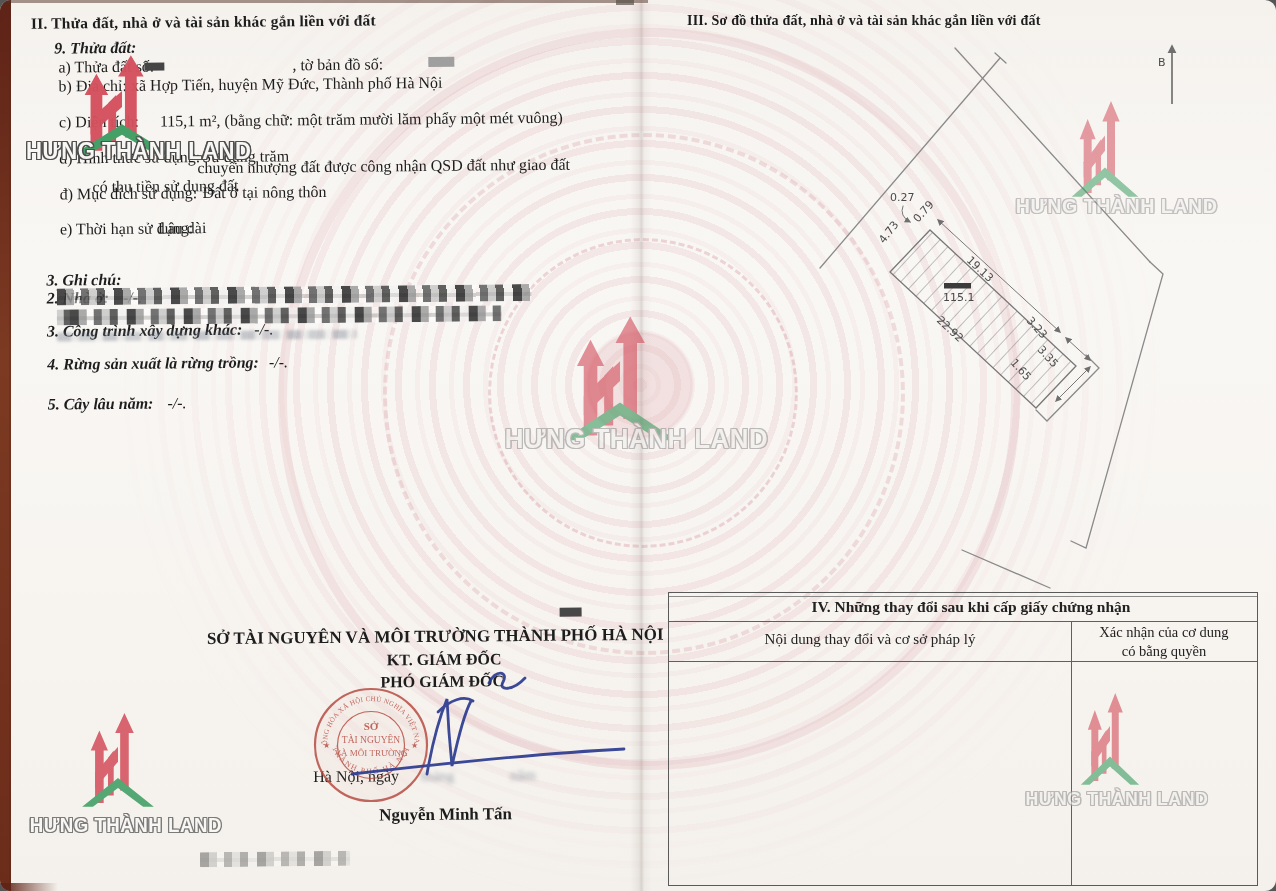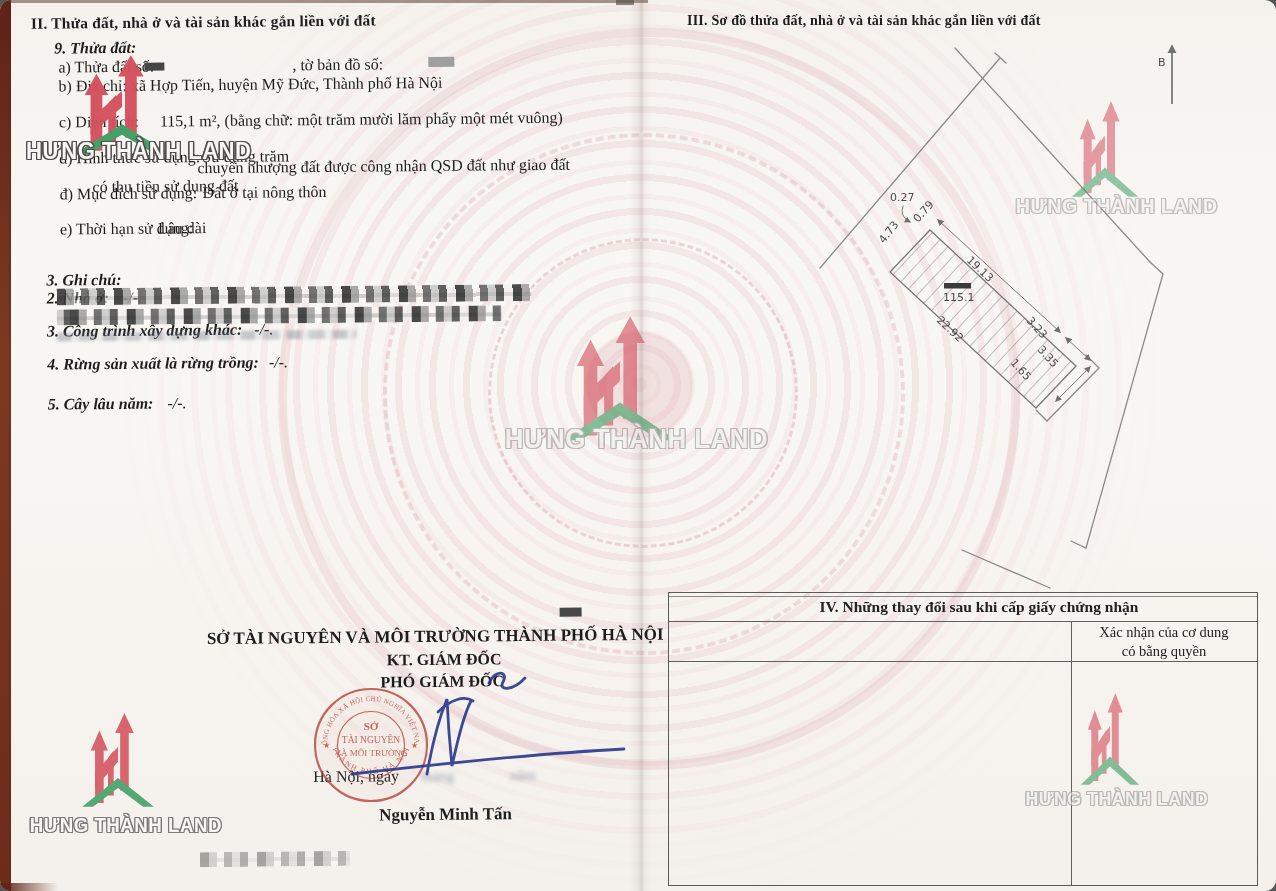--- a/index.html
+++ b/index.html
@@ -42,21 +42,21 @@
   .mosaic.light{opacity:.45;}
   .ghostbar{position:absolute;height:9px;border-radius:2px;filter:blur(1.6px);background:
     repeating-linear-gradient(90deg, rgba(110,120,135,.38) 0 14px, rgba(110,120,135,.12) 14px 22px, rgba(110,120,135,.32) 22px 38px, rgba(110,120,135,.08) 38px 46px);}
   .ghosttxt{filter:blur(2px);opacity:.5;color:#44506e;word-spacing:52px;font-size:15px;}
   
   .tbl{position:absolute;left:668px;top:592px;width:588px;height:292px;border:1.2px solid #5a5a5a;font-size:15px;color:#222;}
   .tbl .inner-top{position:absolute;left:0;top:3px;width:100%;border-top:1px solid #8a8a8a;}
   .tbl .hline1{position:absolute;left:0;top:28px;width:100%;border-top:1px solid #5f5f5f;}
   .tbl .hline2{position:absolute;left:0;top:68px;width:100%;border-top:1px solid #5f5f5f;}
   .tbl .vdiv{position:absolute;left:402px;top:28px;height:calc(100% - 28px);border-left:1px solid #5f5f5f;}
-  .tbl .ttl{position:absolute;left:16px;top:5px;width:100%;text-align:center;font-weight:bold;font-size:15.5px;}
+  .tbl .ttl{position:absolute;left:8px;top:5px;width:100%;text-align:center;font-weight:bold;font-size:15.5px;}
   .tbl .c1h{position:absolute;left:0;top:38px;width:402px;text-align:center;}
   .tbl .c2h{position:absolute;left:402px;top:30px;width:186px;text-align:center;line-height:19px;font-size:14.5px;}
   
   .logo{position:absolute;text-align:center;pointer-events:none;}
   .logo svg{display:block;margin:0 auto;}
   .lt{font-family:"Liberation Sans",sans-serif;font-weight:bold;white-space:nowrap;letter-spacing:.5px;transform:scaleX(.96);transform-origin:center;}
   .ol-dark .lt{color:#faf8f5;text-shadow:-1.4px -1.4px 0 #4b4b4b,1.4px -1.4px 0 #4b4b4b,-1.4px 1.4px 0 #4b4b4b,1.4px 1.4px 0 #4b4b4b,-1.4px 0 0 #4b4b4b,1.4px 0 0 #4b4b4b,0 -1.4px 0 #4b4b4b,0 1.4px 0 #4b4b4b;}
   .ol-mid .lt{color:#faf8f5;text-shadow:-1.2px -1.2px 0 #6b6b6b,1.2px -1.2px 0 #6b6b6b,-1.2px 1.2px 0 #6b6b6b,1.2px 1.2px 0 #6b6b6b,-1.2px 0 0 #6b6b6b,1.2px 0 0 #6b6b6b,0 -1.2px 0 #6b6b6b,0 1.2px 0 #6b6b6b;}
   .ol-gray .lt{color:rgba(250,248,246,.9);text-shadow:-1.2px -1.2px 0 #989696,1.2px -1.2px 0 #989696,-1.2px 1.2px 0 #989696,1.2px 1.2px 0 #989696,-1.2px 0 0 #989696,1.2px 0 0 #989696,0 -1.2px 0 #989696,0 1.2px 0 #989696;}
   
@@ -145,20 +145,21 @@
 
     <div class="mosaic light" style="left:196px;top:851px;width:150px;height:15px"></div>
   </div>
 
   <div class="ln h2t" style="left:687px;top:12px;font-size:14.5px;transform:scaleX(.97);transform-origin:left">III. Sơ đồ thửa đất, nhà ở và tài sản khác gắn liền với đất</div>
 
   <div class="tbl">
     <div class="inner-top"></div>
     <div class="ttl">IV. Những thay đổi sau khi cấp giấy chứng nhận</div>
     <div class="hline1"></div>
+    <div class="c1h">Nội dung thay đổi và cơ sở pháp lý</div>
     <div class="c2h">
       <div>Xác nhận của cơ dung</div>
       <div>có bằng quyền</div>
     </div>
     <div class="hline2"></div>
     <div class="vdiv"></div>
   </div>
 
   <svg class="overlay" viewBox="0 0 1276 891">
     <defs>

